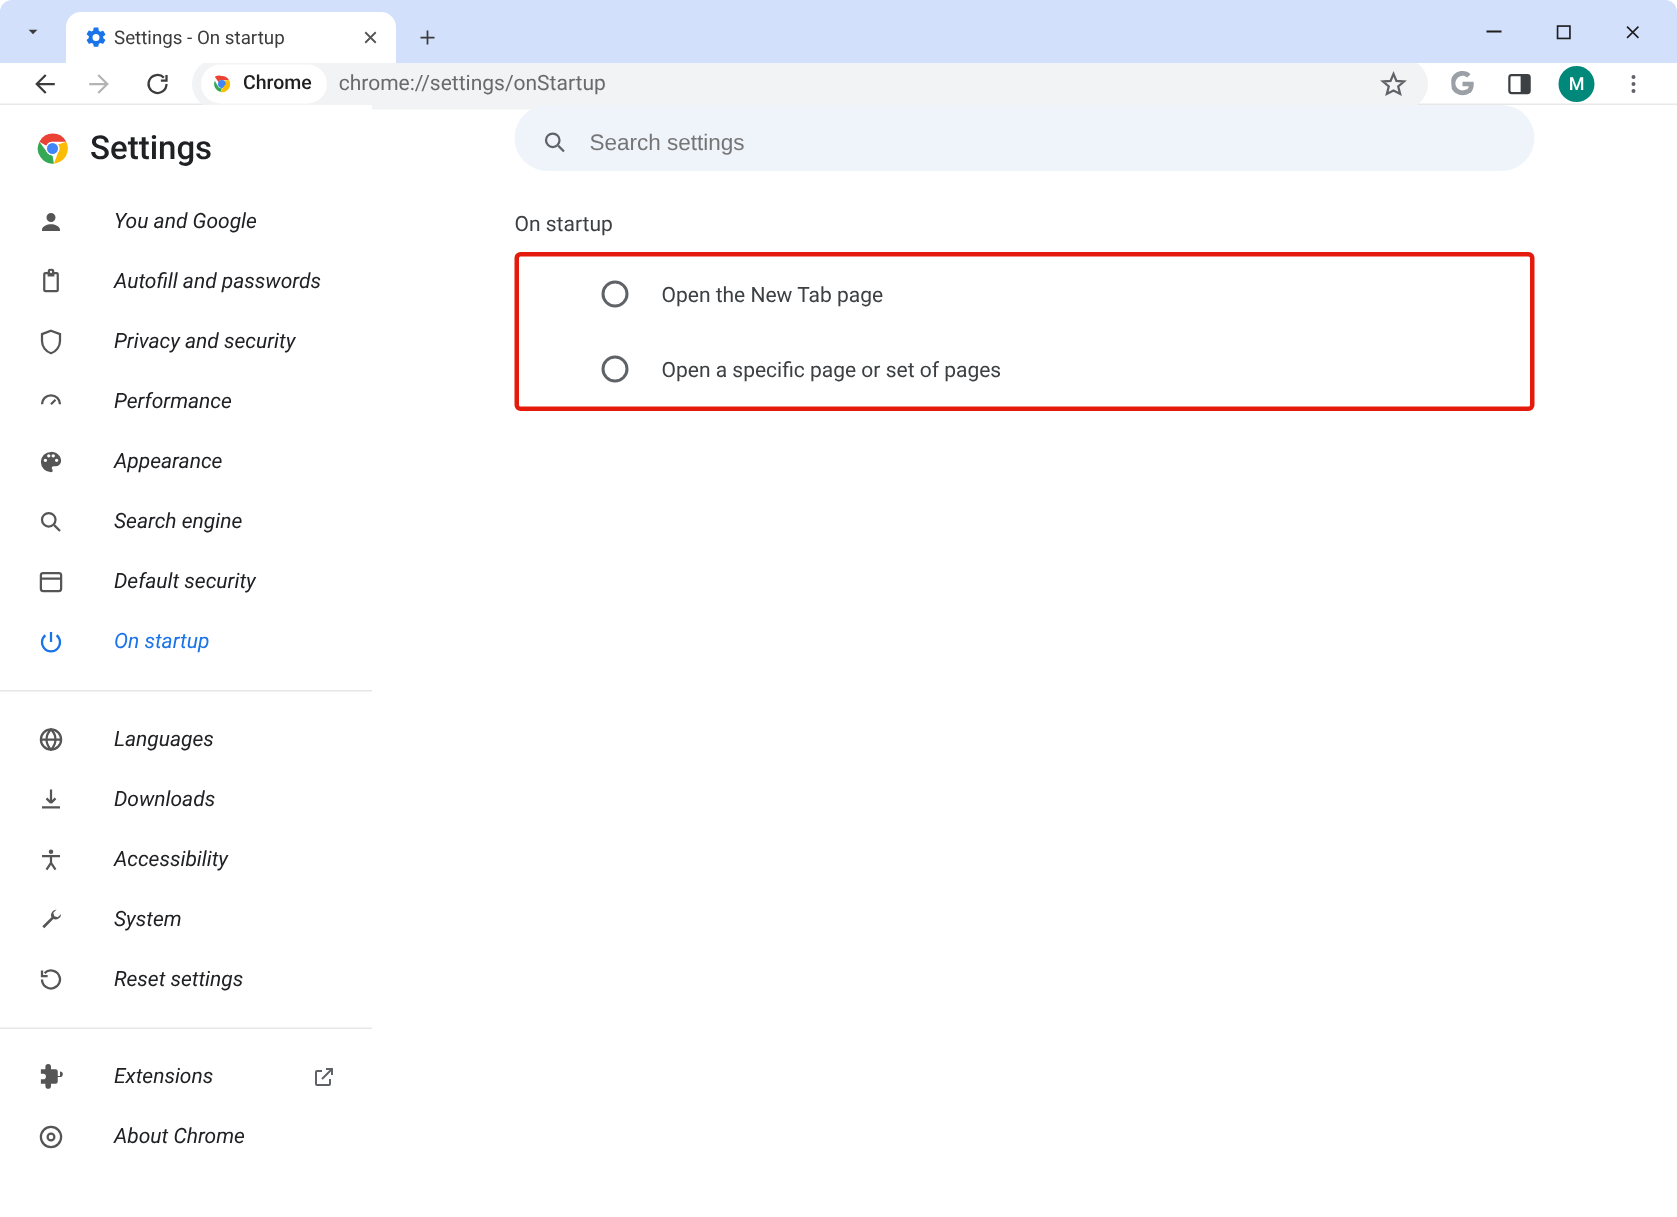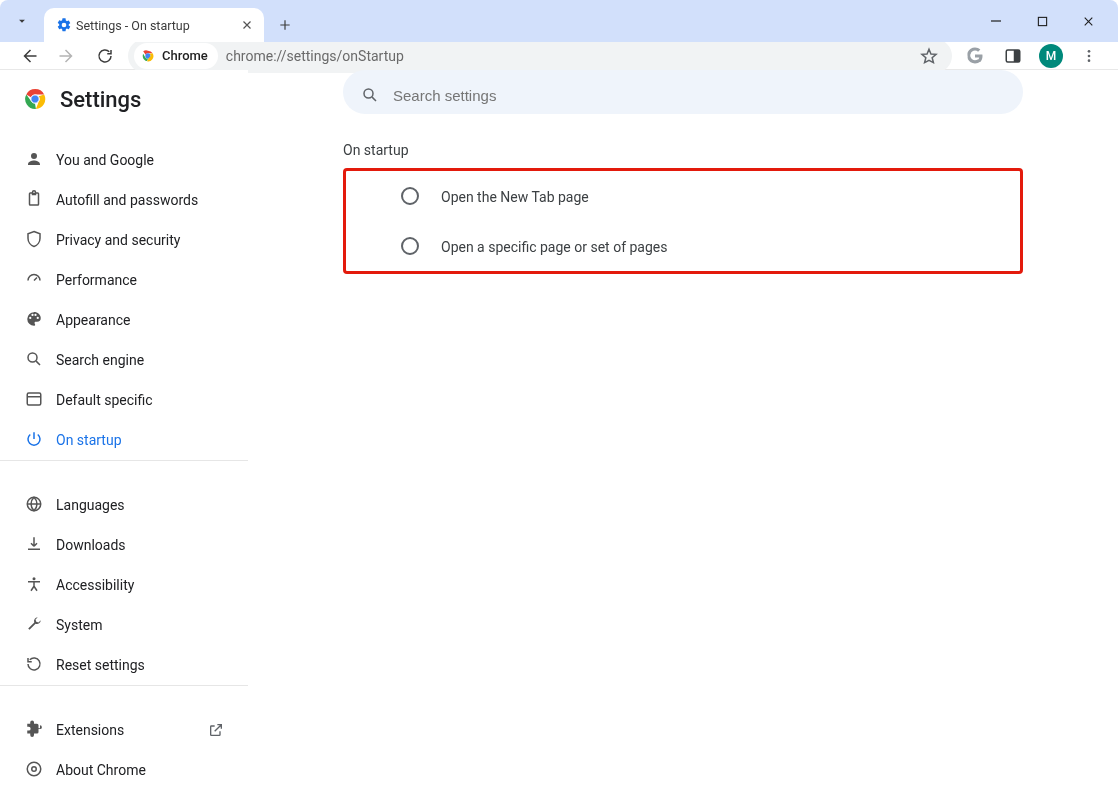--- a/index.html
+++ b/index.html
@@ -41,21 +41,21 @@
   
 
   
   .body { display:flex; height: calc(811px - 42px - 44px); }
   .sidebar { width: 248px; background:#fff; position:relative; padding-top: 4px;}
   .sidebar-scroll { position:absolute; top:0;bottom:0;left:0;right:0; overflow-y:auto; padding-bottom: 20px;}
   .sidebar-scroll::-webkit-scrollbar{width:12px;}
   .sidebar-scroll::-webkit-scrollbar-track{background:#f7f7f7;border-left:1px solid #eee;border-right:1px solid #eee;}
   .sidebar-scroll::-webkit-scrollbar-thumb{background:#c1c1c1;border-radius:2px;}
   .sb-header{display:flex;align-items:center;gap:14px;height:58px;padding:0 24px;}
-  .sb-item { display:flex; align-items:flex-end; gap: 12px; height: 40px; padding: 0 24px; color:#202124; font-size:14px; cursor:pointer; position:relative;}
+  .sb-item { display:flex; align-items:center; gap: 32px; height: 40px; padding: 0 24px; color:#202124; font-size:14px; cursor:pointer; position:relative;font-style:italic;}
   .sb-item .sb-ico { width:20px; display:flex; justify-content:center; color:#555;}
   .sb-item.active { color:#1a73e8;}
   .sb-item.active .sb-ico{color:#1a73e8;}
   .sb-item.active::before { content:""; position:absolute; left:0; right:14px; top:2px; bottom:2px; background:#e8f0fe; border-radius: 40px 40px 40px 40px; z-index:-1;}
   .sb-item .label{flex:1; white-space:nowrap;}
   .sb-sep { height:1px; background:#e6e6e6; margin: 12px 0;}
   .sb-ext-icon{color:#5f6368;}
 
   
   .main { flex:1; padding: 0 40px; overflow:auto;}
@@ -240,21 +240,21 @@
           </span>
         <span class="label">Search engine</span>
       </div>
       <div class="sb-item">
         <span class="sb-ico">
             <svg width="18" height="18" viewBox="0 0 24 24">
               <rect x="3" y="4" width="18" height="16" rx="2" fill="none" stroke="currentColor" stroke-width="2"></rect>
               <path stroke="currentColor" stroke-width="2" d="M3 9h18"></path>
             </svg>
           </span>
-        <span class="label">Default specific</span>
+        <span class="label">Default security</span>
       </div>
       <div class="sb-item active">
         <span class="sb-ico">
             <svg width="18" height="18" viewBox="0 0 24 24">
               <path fill="none" stroke="currentColor" stroke-width="2" d="M12 3v9M7 6a8 8 0 1 0 10 0"></path>
             </svg>
           </span>
         <span class="label">On startup</span>
       </div>
 

